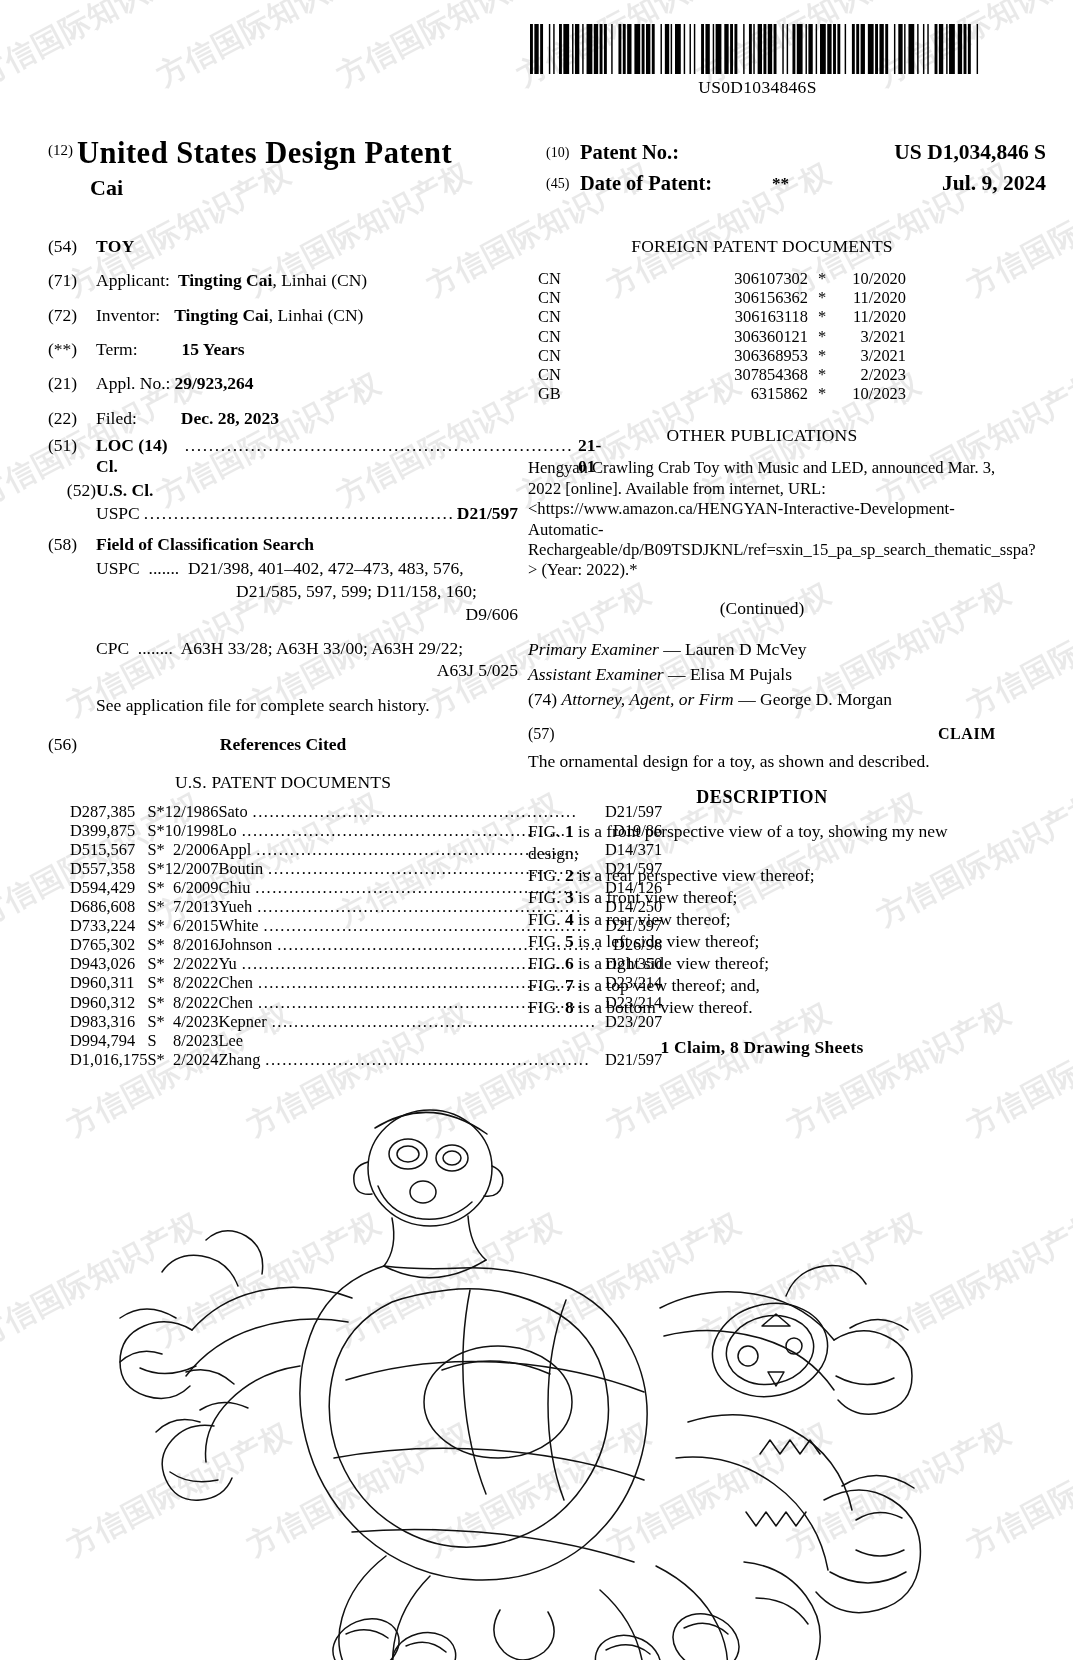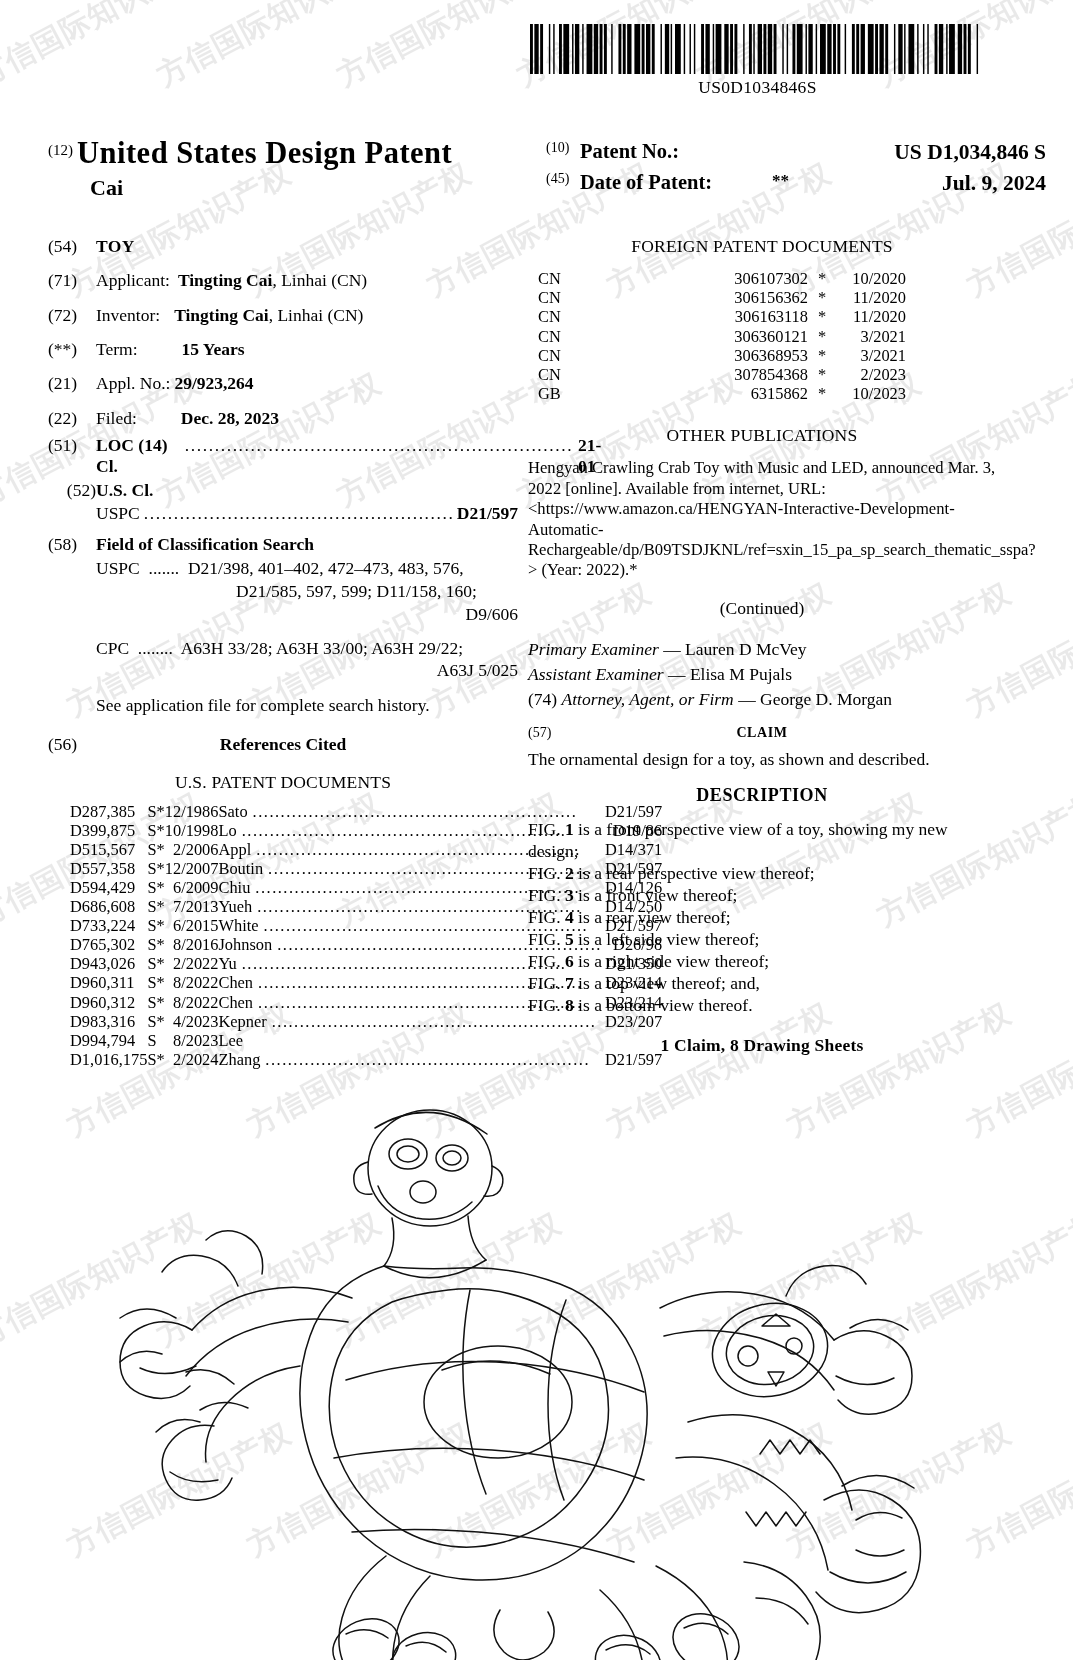--- a/index.html
+++ b/index.html
@@ -85,21 +85,21 @@
     margin-left: 42px;
   }
   #hdr-right {
     position: absolute;
     left: 546px; top: 4px;
     width: 500px;
     font-size: 19px;
   }
   .hdr-row {
     display: flex;
-    align-items: flex-start;
+    align-items: center;
     margin-bottom: 6px;
   }
   .hdr-code {
     font-size: 14px;
     width: 34px;
     flex: none;
   }
   .hdr-label {
     font-weight: bold;
     font-size: 20.5px;
@@ -272,23 +272,23 @@
   .exam-line {
     font-size: 17.5px;
     margin-top: 3px;
     line-height: 1.25;
   }
   .exam-line i { font-style: italic; }
   #exam-primary { margin-top: 20px; }
   #claim-head-row {
     margin-top: 15px;
     position: relative;
-    text-align: center;
+    text-align: right;
     font-weight: bold;
-    font-size: 14px;
+    font-size: 16px;
     letter-spacing: 0.6px;
   }
   #claim-code {
     position: absolute; left: 0; top: 0;
     font-weight: normal;
     letter-spacing: 0;
   }
   #claim-text {
     font-size: 17.5px;
     margin-top: 8px;

